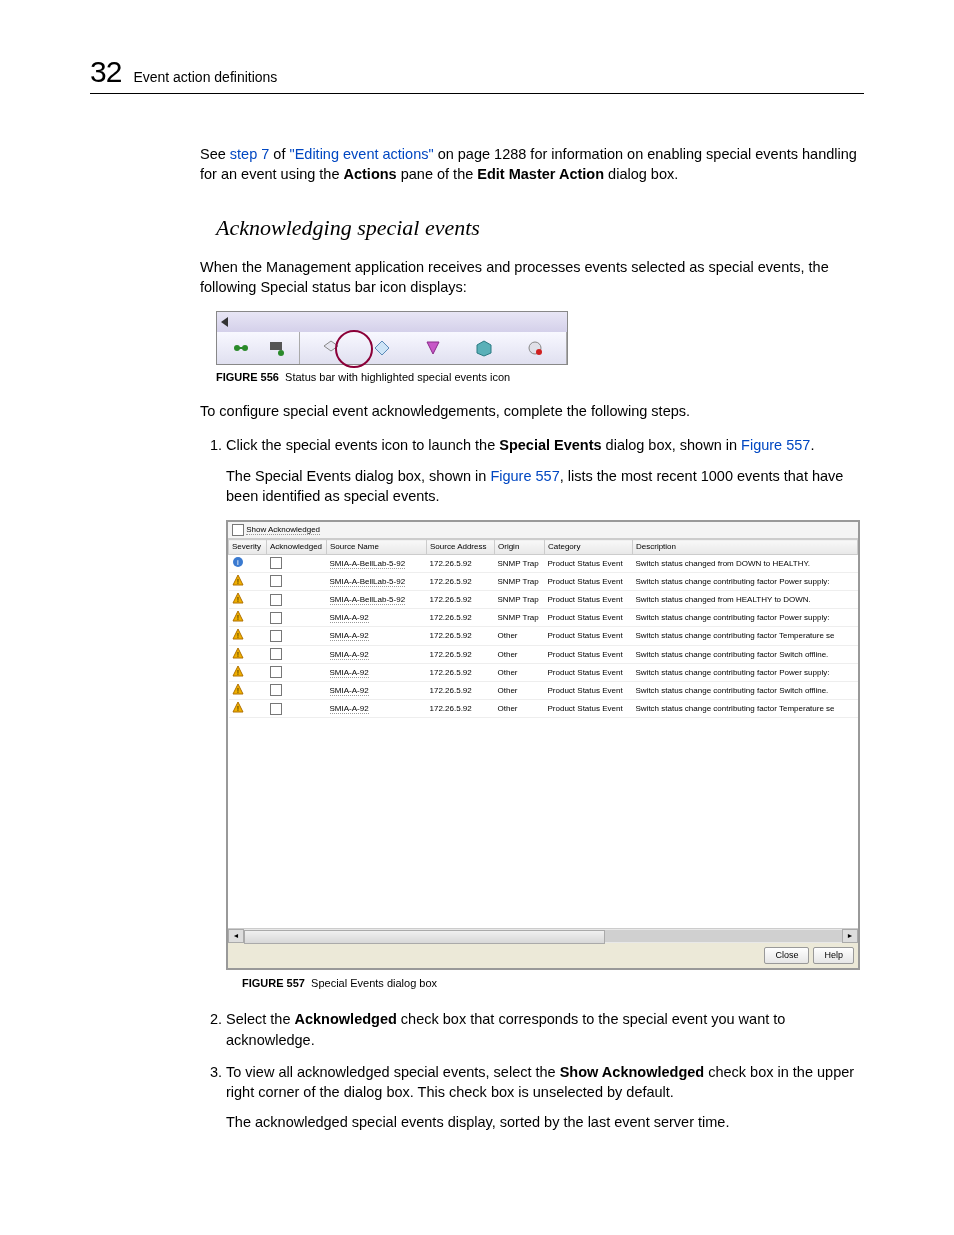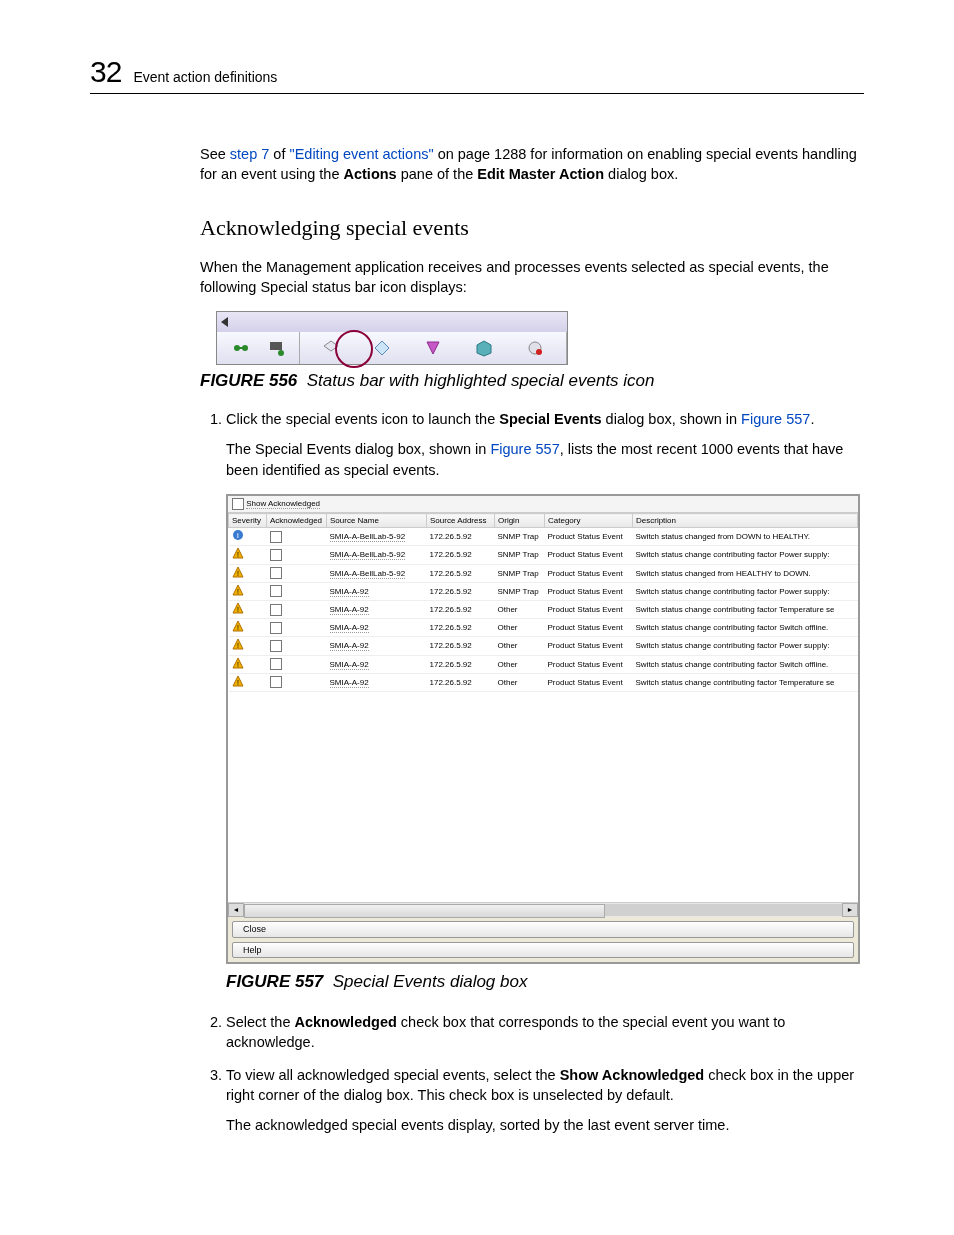--- a/index.html
+++ b/index.html
@@ -30,32 +30,32 @@
     font-size: 14px;
     margin-left: 12px;
   }
   .content {
     margin-left: 110px;
   }
   p { margin: 0 0 14px 0; font-size: 14.5px; line-height: 1.4; }
   .link { color: #0047c2; }
   .bold { font-weight: bold; }
   h2.section {
+    font-style: italic;
     font-family: Georgia, 'Times New Roman', serif;
     font-size: 22px;
     font-weight: normal;
-    margin: 30px 0 16px 0;
+    margin: 30px 0 16px 16px;
   }
   .fig-img {
     margin: 10px 0 4px 16px;
   }
   .fig-caption {
-    font-size: 17px;
-    margin: 6px 0 18px 0;
-    font-style: italic;
+    font-size: 11px;
+    margin: 6px 0 18px 16px;
   }
   .fig-caption .figlabel { font-weight: bold; }
   ol.steps { list-style: decimal; padding-left: 26px; margin:0; }
   ol.steps > li { font-size: 14.5px; line-height: 1.4; margin-bottom: 12px; }
   ol.steps > li p { margin-top: 10px; }
 
   
   .statusbar {
     width: 350px; border: 1px solid #888;
   }
@@ -113,21 +113,21 @@
   .sev-info { color:#2060c0; }
   .dialog-body { background:#86efac; }
   .dialog-empty { height:210px; background:#fff;}
   .scrollbar-h {
     height:14px; background:#e8e8e8; display:flex; align-items:center; justify-content:space-between;
     border-top:1px solid #ccc;
   }
   .scroll-btn{ width:14px;height:12px;background:#ddd;border:1px solid #aaa;display:flex;align-items:center;justify-content:center;font-size:7px;}
   .scroll-track{ flex:1; background:#d0d0d0; height:12px; position:relative;}
   .scroll-thumb{ position:absolute; left:0; width:60%; height:100%; background:linear-gradient(#f0f0f0,#d8d8d8); border:1px solid #aaa;}
-  .dialog-buttons { display:flex; justify-content:flex-end; padding:4px; gap:4px;flex-direction:column;}
+  .dialog-buttons { display:flex; justify-content:flex-end; padding:4px; gap:4px;}
   .dlg-btn{ font-size:9px; padding:1px 10px; background:linear-gradient(#fefefe,#e6e6e6); border:1px solid #999; border-radius:2px;}
   .chk { width:10px; height:10px; border:1px solid #777; display:inline-block; background:#fff; vertical-align:middle;}
   .dotted-u { border-bottom: 1px dotted #999; }
 </style>
 </head>
 <body>
 
 <div class="page">
   <div class="header-row">
     <span class="chapter-num">32</span>
@@ -193,20 +193,21 @@
             </span>
             <div class="circle-red" style="left:118px; top:-2px;"></div>
           </div>
         </div>
       </div>
     </div>
     <div class="fig-caption">
       <span class="figlabel">FIGURE 556</span>&nbsp;&nbsp;<span>Status bar with highlighted special events icon</span>
     </div>
 
+    <p>To configure special event acknowledgements, complete the following steps.</p>
 
     <ol class="steps">
       <li>
         <span>Click the special events icon to launch the </span><span class="bold">Special Events</span><span> dialog box, shown in </span><span class="link">Figure 557</span><span>.</span>
         <p>
           <span>The Special Events dialog box, shown in </span><span class="link">Figure 557</span><span>, lists the most recent 1000 events that have been identified as special events.</span>
         </p>
 
         
         <div class="fig-img" style="margin-left:0;">

